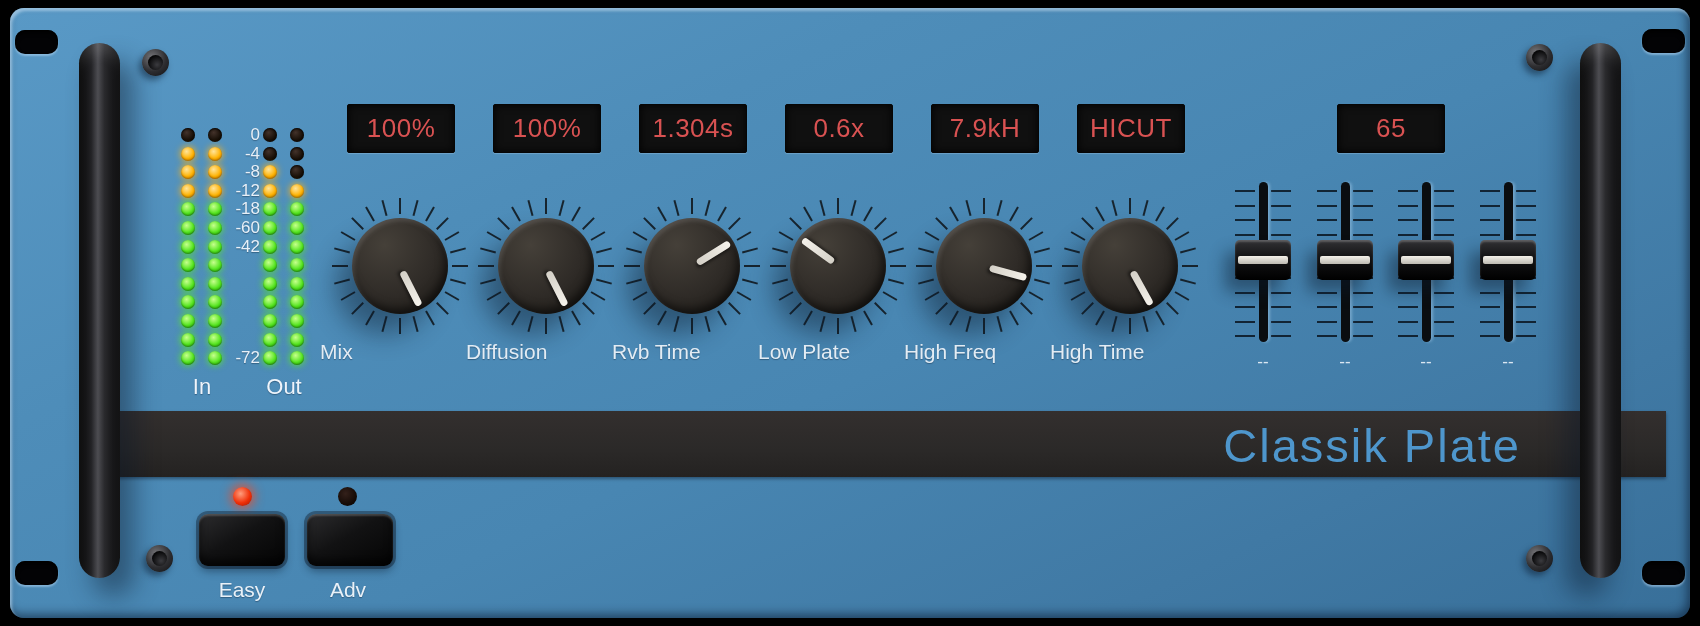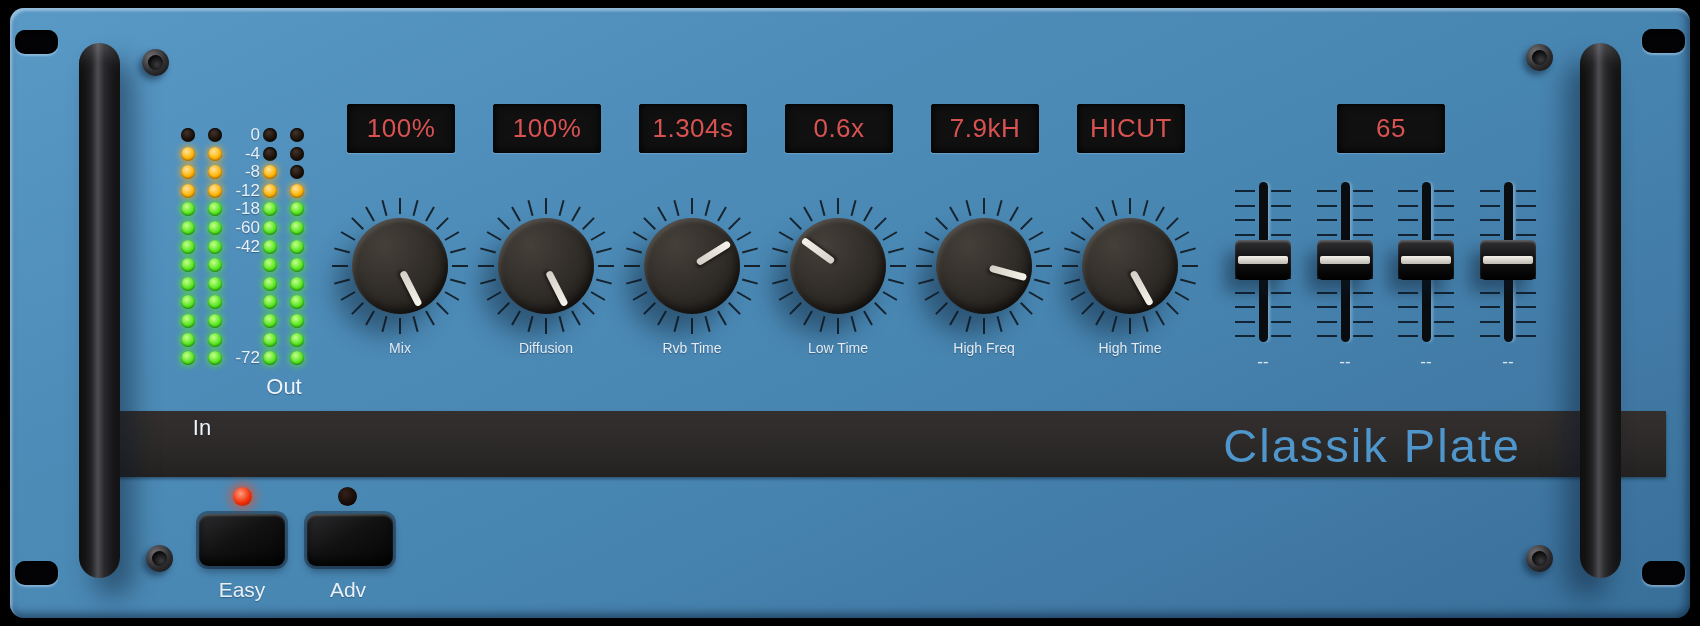--- a/index.html
+++ b/index.html
@@ -54,21 +54,21 @@
   
   .knob{width:140px;height:140px;z-index:3;}
   .knob-tick{position:absolute;left:calc(50% - 1px);top:2px;width:2px;height:16px;
     background:#17242e;transform-origin:1px 68px;}
   .knob-body{position:absolute;left:22px;top:22px;width:96px;height:96px;border-radius:50%;
     background:radial-gradient(circle at 34% 28%,#454039,#2f2b27 55%,#1f1c18 90%);
     box-shadow:-16px 20px 26px rgba(10,26,44,.45),inset 2px 3px 4px rgba(255,255,255,.14),inset -3px -5px 8px rgba(0,0,0,.55);}
   .knob-rot{position:absolute;inset:0;}
   .knob-pointer{position:absolute;left:calc(50% - 3.5px);top:26px;width:7px;height:38px;border-radius:4px;
     background:linear-gradient(180deg,#f5f2eb,#d4d0c7);box-shadow:2px 2px 3px rgba(0,0,0,.45);}
-  .knob-label{font-size:14px;color:#e3ecf4;text-align:center;width:160px;z-index:3;
+  .knob-label{font-size:21px;color:#e3ecf4;width:160px;z-index:3;
     text-shadow:0 1px 1px rgba(0,20,40,.35);}
 
   
   .slider-track{width:9px;height:160px;border-radius:5px;background:#0a0d10;z-index:3;
     box-shadow:2px 0 3px rgba(175,212,242,.45);}
   .slider-tick{height:2px;width:20px;background:rgba(9,20,30,.85);z-index:2;}
   .slider-cap{width:56px;height:40px;border-radius:5px;z-index:4;
     background:linear-gradient(180deg,#323235 0%,#151517 40%,#000 100%);
     box-shadow:-10px 12px 16px rgba(10,26,44,.45),inset 0 2px 2px rgba(255,255,255,.22);}
   .slider-cap .stripe{position:absolute;left:3px;right:3px;top:16px;height:8px;border-radius:2px;
@@ -191,21 +191,21 @@
     <div class="abs led green" style="left: 290px; top: 333px;"></div>
     <div class="abs led green" style="left: 290px; top: 351px;"></div>
     <div class="abs scale-label" style="left: 220px; top: 125px;">0</div>
     <div class="abs scale-label" style="left: 220px; top: 144px;">-4</div>
     <div class="abs scale-label" style="left: 220px; top: 162px;">-8</div>
     <div class="abs scale-label" style="left: 220px; top: 181px;">-12</div>
     <div class="abs scale-label" style="left: 220px; top: 199px;">-18</div>
     <div class="abs scale-label" style="left: 220px; top: 218px;">-60</div>
     <div class="abs scale-label" style="left: 220px; top: 237px;">-42</div>
     <div class="abs scale-label" style="left: 220px; top: 348px;">-72</div>
-    <div class="abs io-label" style="left: 167px; top: 374px; margin-top: 41px;">In</div>
+    <div class="abs io-label" style="left: 167px; top: 374px;">In</div>
     <div class="abs io-label" style="left: 249px; top: 374px;">Out</div>
     <div class="abs display" style="left: 347px; top: 104px;">
       <span>100%</span>
     </div>
     <div class="abs knob" style="left: 330px; top: 196px;">
       <div class="knob-tick" style="transform: rotate(0deg);"></div>
       <div class="knob-tick" style="transform: rotate(15deg);"></div>
       <div class="knob-tick" style="transform: rotate(30deg);"></div>
       <div class="knob-tick" style="transform: rotate(45deg);"></div>
       <div class="knob-tick" style="transform: rotate(60deg);"></div>
@@ -328,21 +328,21 @@
       <div class="knob-tick" style="transform: rotate(285deg);"></div>
       <div class="knob-tick" style="transform: rotate(300deg);"></div>
       <div class="knob-tick" style="transform: rotate(315deg);"></div>
       <div class="knob-tick" style="transform: rotate(330deg);"></div>
       <div class="knob-tick" style="transform: rotate(345deg);"></div>
       <div class="knob-body"></div>
       <div class="knob-rot" style="transform: rotate(-54deg);">
         <div class="knob-pointer"></div>
       </div>
     </div>
-    <div class="abs knob-label" style="left: 758px; top: 340px;">Low Time</div>
+    <div class="abs knob-label" style="left: 758px; top: 340px;">Low Plate</div>
     <div class="abs display" style="left: 931px; top: 104px;">
       <span>7.9kH</span>
     </div>
     <div class="abs knob" style="left: 914px; top: 196px;">
       <div class="knob-tick" style="transform: rotate(0deg);"></div>
       <div class="knob-tick" style="transform: rotate(15deg);"></div>
       <div class="knob-tick" style="transform: rotate(30deg);"></div>
       <div class="knob-tick" style="transform: rotate(45deg);"></div>
       <div class="knob-tick" style="transform: rotate(60deg);"></div>
       <div class="knob-tick" style="transform: rotate(75deg);"></div>

